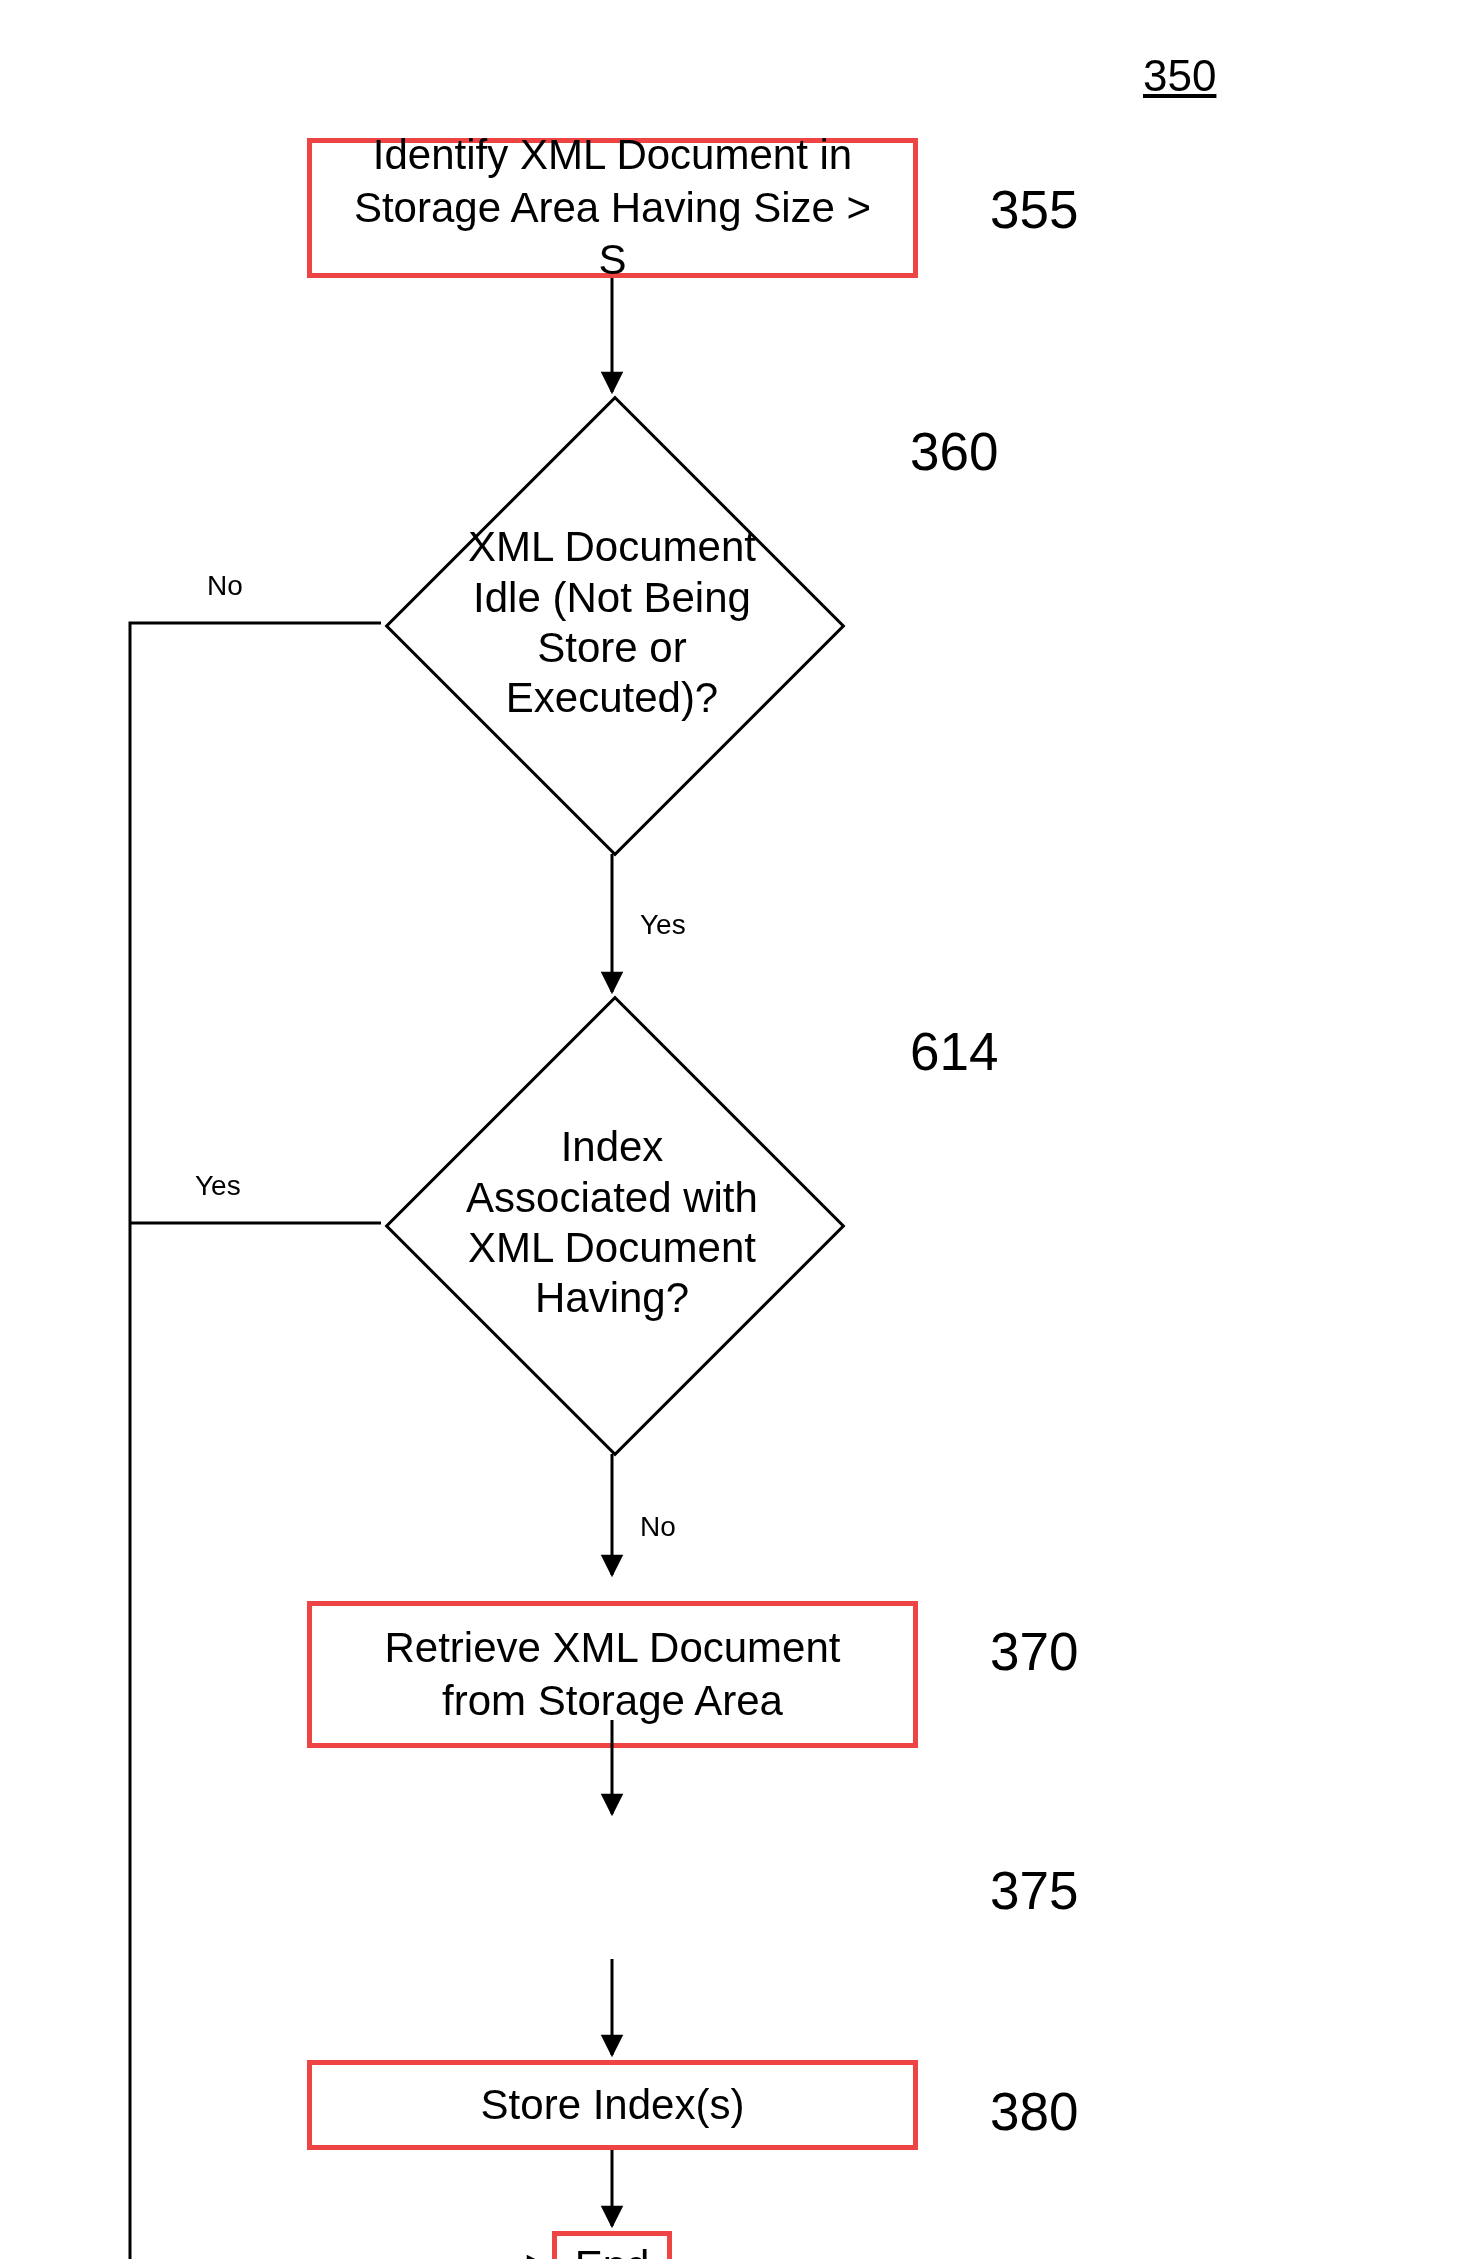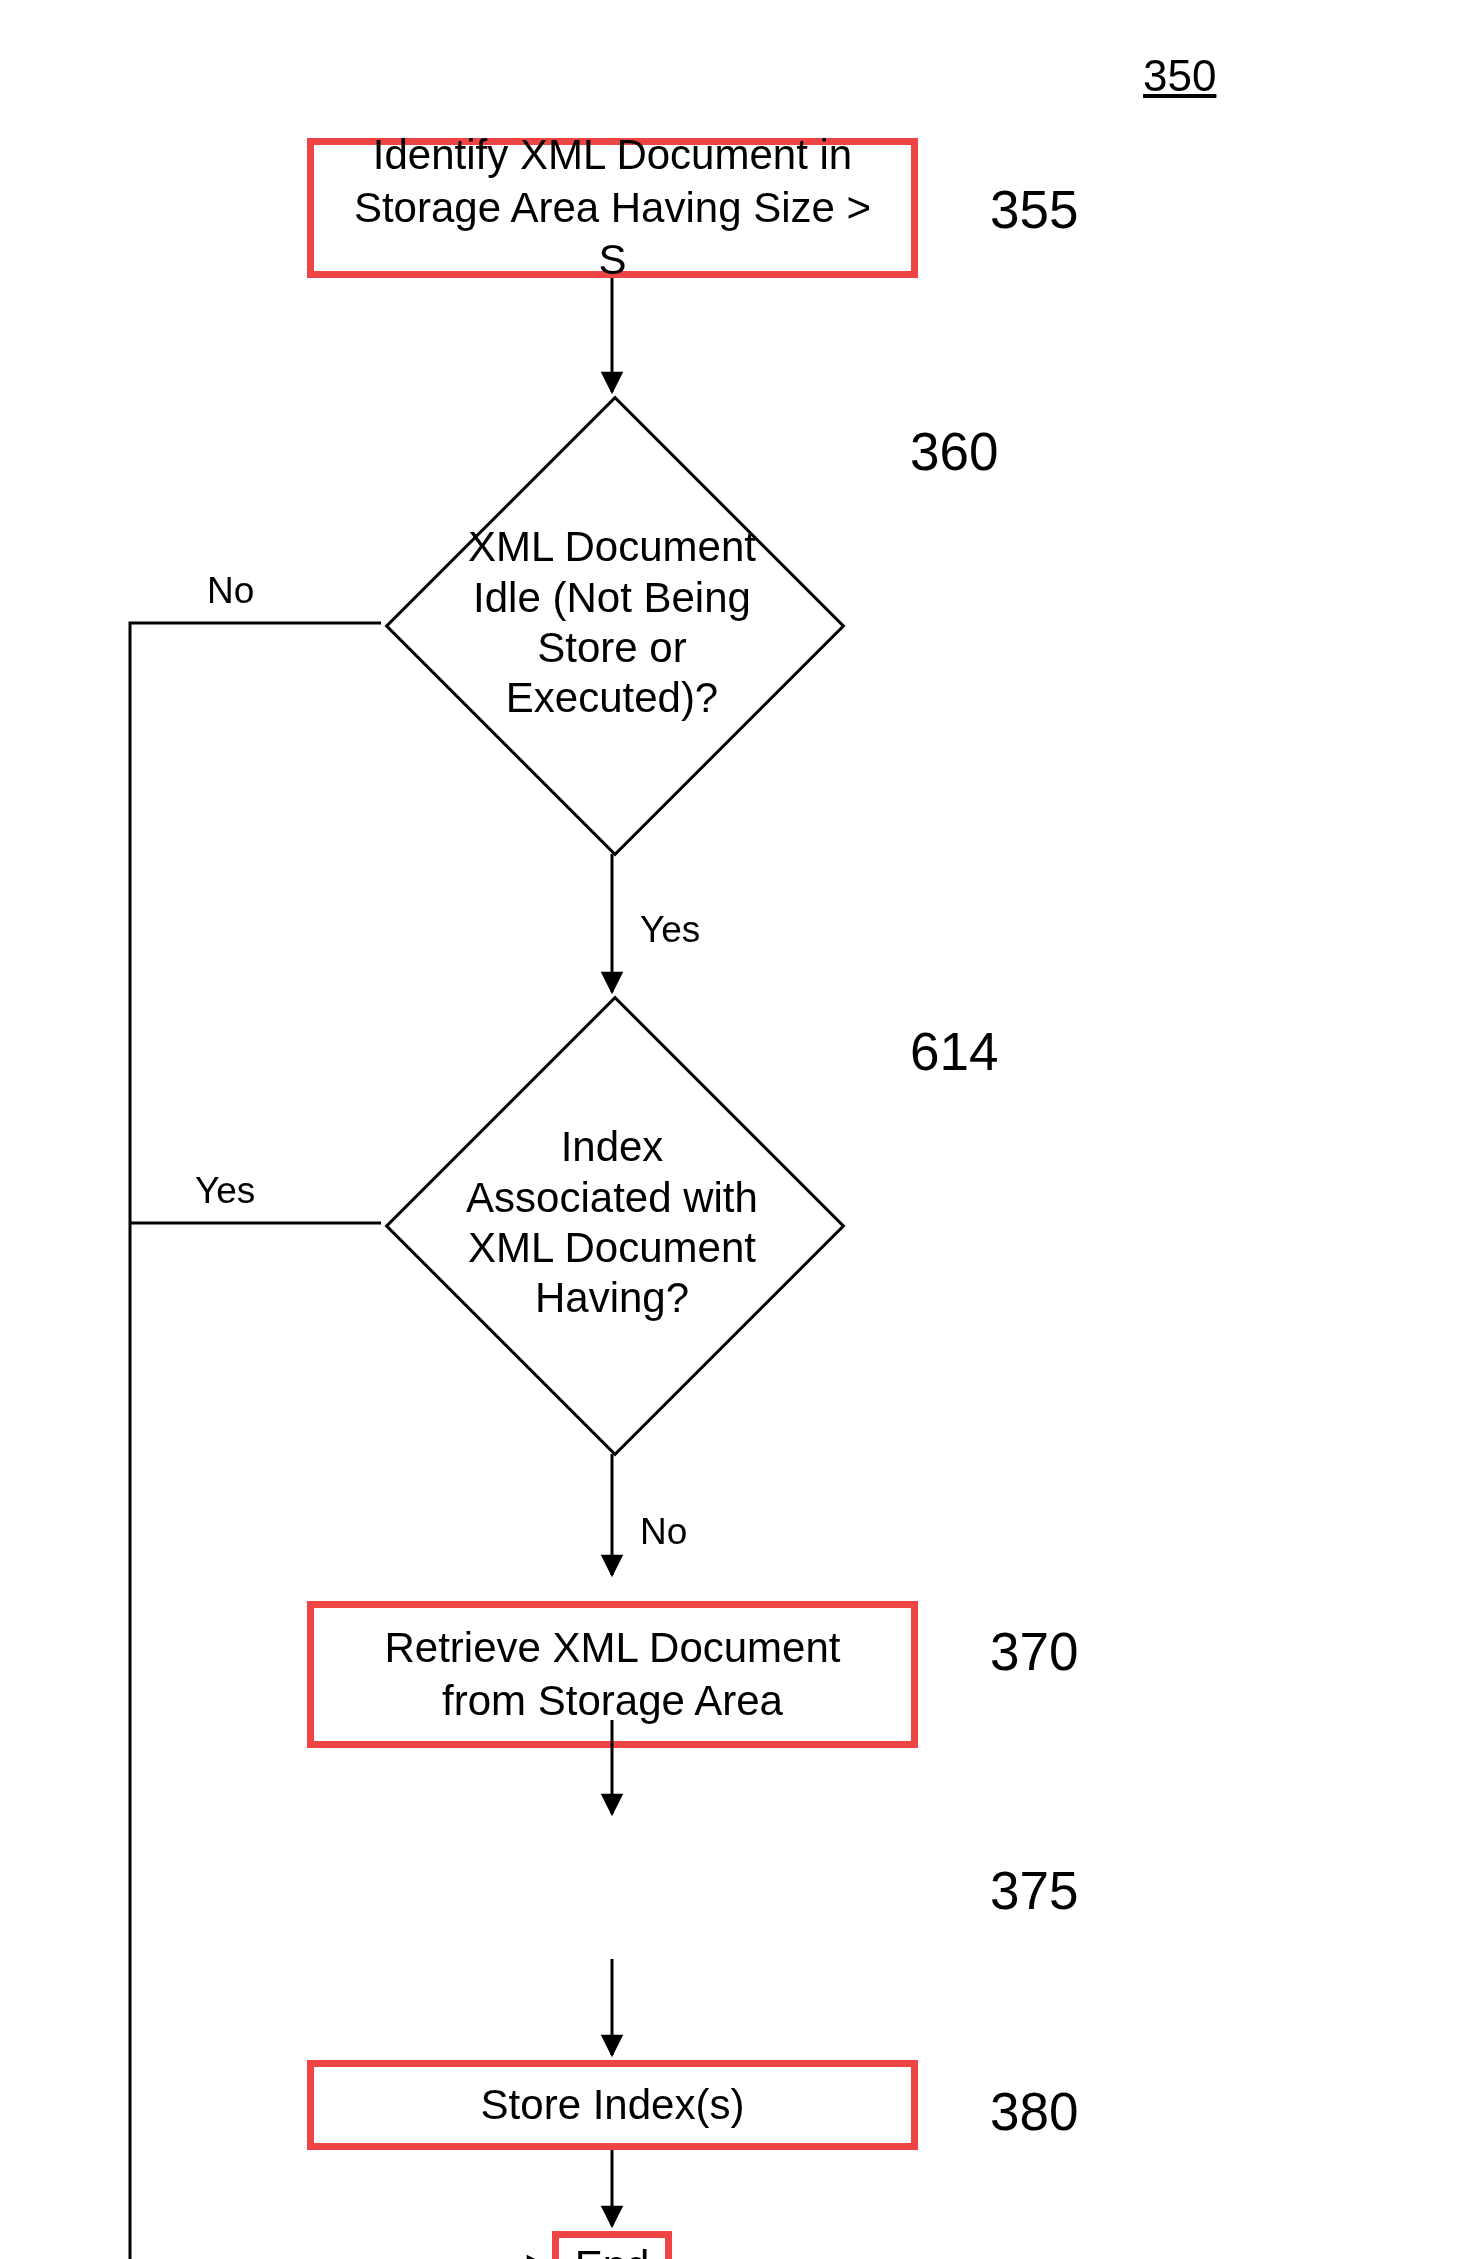--- a/index.html
+++ b/index.html
@@ -1,23 +1,23 @@
 <!DOCTYPE html>
 <html><head>
 <meta charset="utf-8">
 <style>
   body{margin:0;background:#fff;font-family:Arial,Helvetica,sans-serif}
   .page{position:relative;width:1480px;height:2259px;margin:16px auto}
   .title{position:absolute;font-size:44px;text-decoration:underline}
   .num{position:absolute;font-size:53px}
-  .box{position:absolute;border:7px solid #ef4444;background:#fff;display:flex;align-items:center;justify-content:center;text-align:center;font-size:42px;line-height:1.25;padding:8px 28px;box-sizing:border-box}
+  .box{position:absolute;border:5px solid #ef4444;background:#fff;display:flex;align-items:center;justify-content:center;text-align:center;font-size:42px;line-height:1.25;padding:8px 28px;box-sizing:border-box}
   .dwrap{position:absolute}
   .diamond{position:absolute;inset:0;border:3px solid #000;transform:rotate(45deg);transform-origin:center;background:#fff}
   .dtxt{position:absolute;inset:0;display:flex;align-items:center;justify-content:center;text-align:center;font-size:42px;line-height:1.2;padding:0 50px;box-sizing:border-box}
-  .lbl{position:absolute;font-size:37px}
+  .lbl{position:absolute;font-size:28px}
   svg.conn{position:absolute;inset:0;width:1480px;height:2259px;pointer-events:none}
   svg.conn line,svg.conn polyline{stroke:#000;stroke-width:3;fill:none}
 </style>
 </head>
 <body>
 
 <div class="page">
 
   <div class="title" style="left:1143px;top:35px">350</div>
 

